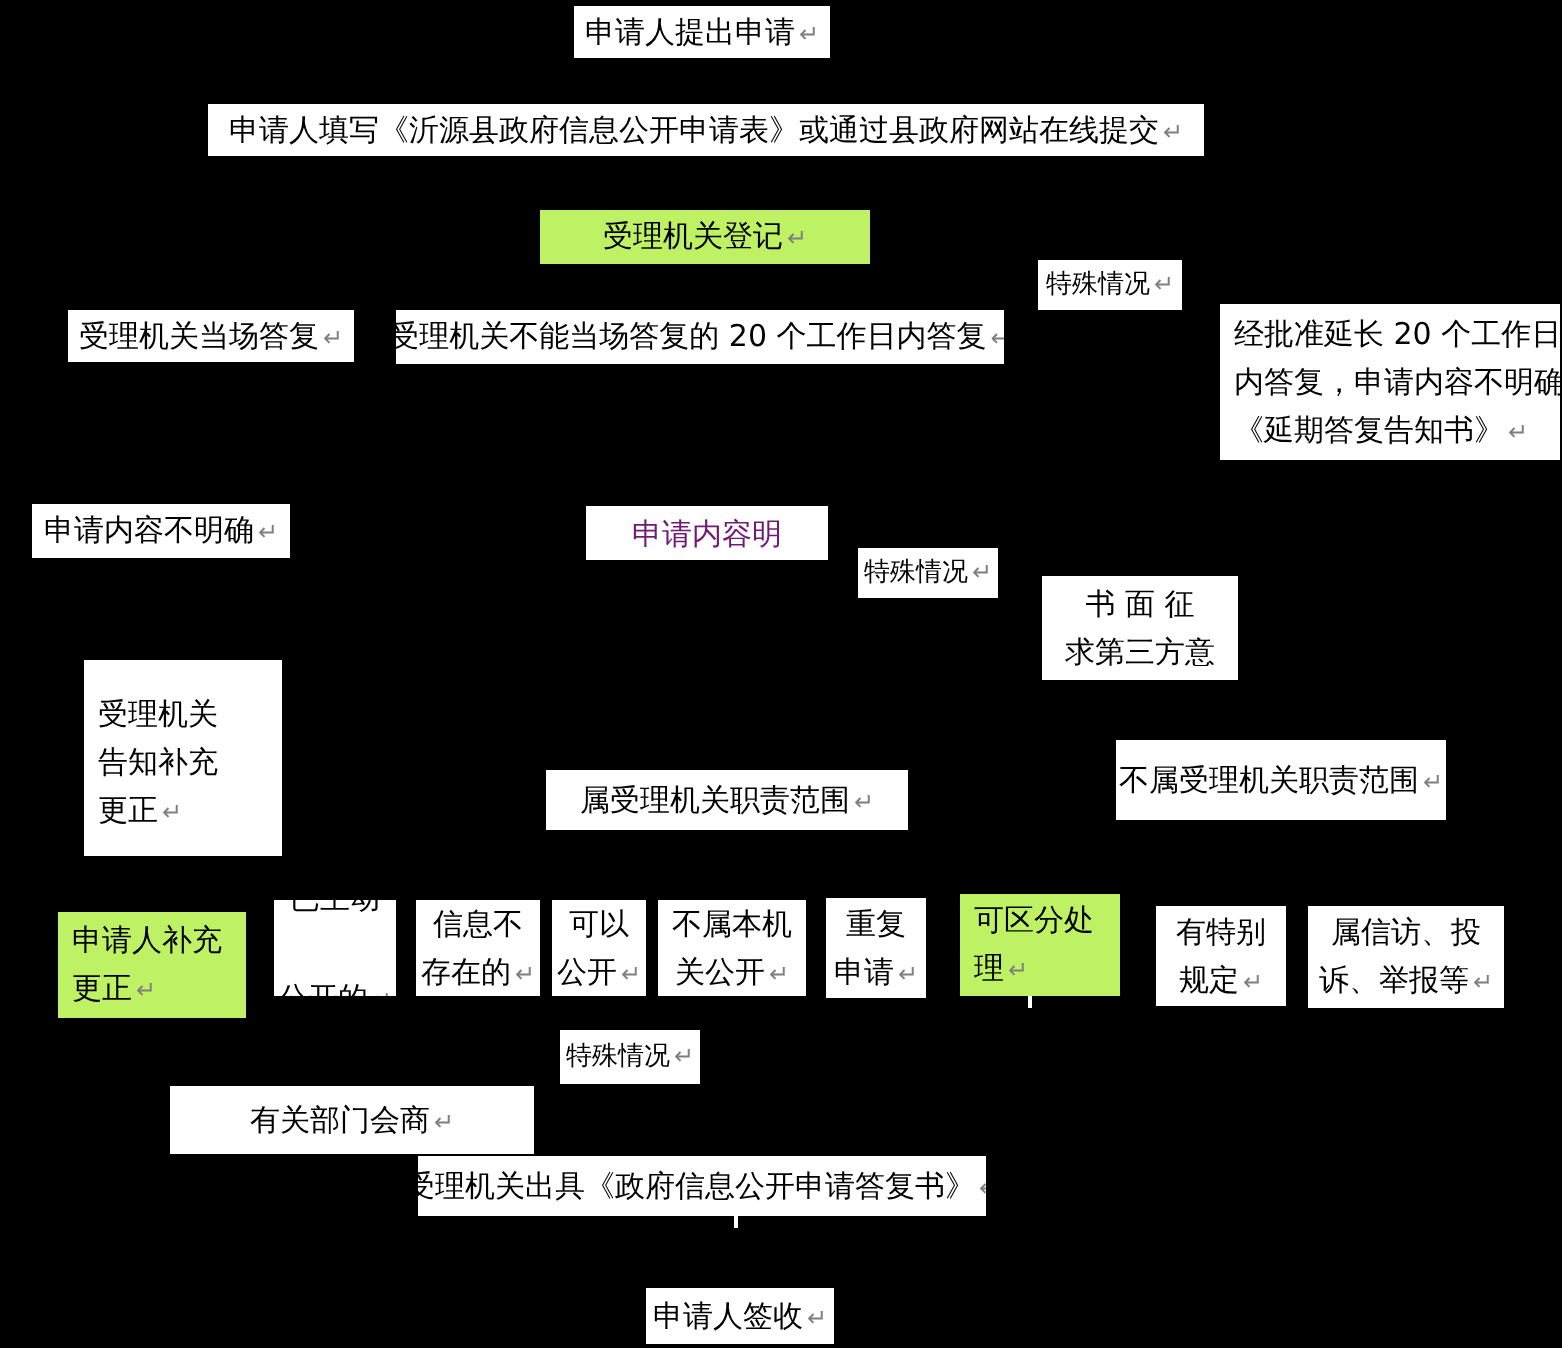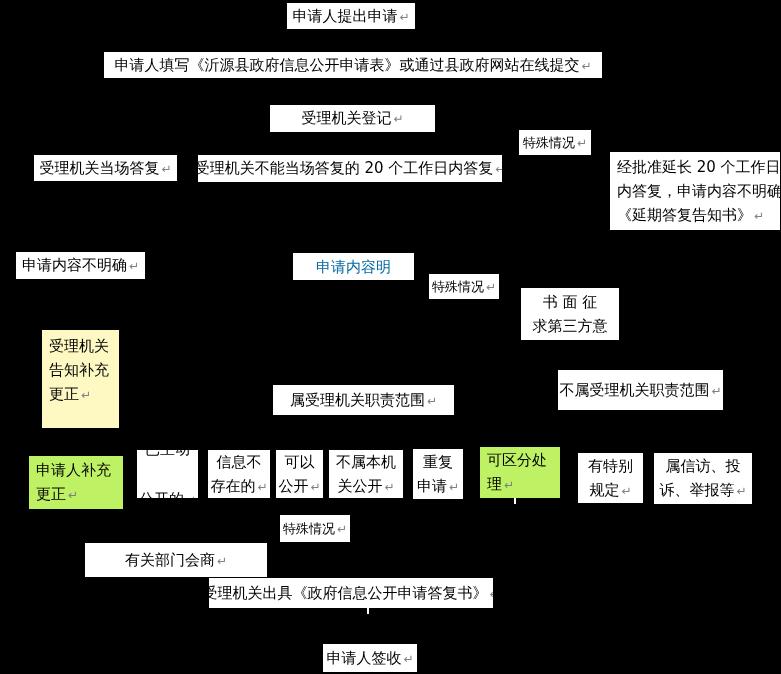--- a/index.html
+++ b/index.html
@@ -41,51 +41,51 @@
 </head>
 <body>
 
 <div id="stage" style="background: rgb(0, 0, 0);">
     <div class="box" style="left: 287px; top: 3px; width: 128px; height: 26px; background: rgb(255, 255, 255); color: rgb(0, 0, 0);">
       <div class="line">申请人提出申请<span class="ret" style="color: rgb(128, 128, 128);">↵</span></div>
     </div>
     <div class="box" style="left: 104px; top: 52px; width: 498px; height: 26px; background: rgb(255, 255, 255); color: rgb(0, 0, 0);">
       <div class="line">申请人填写《沂源县政府信息公开申请表》或通过县政府网站在线提交<span class="ret" style="color: rgb(128, 128, 128);">↵</span></div>
     </div>
-    <div class="box" style="left: 270px; top: 105px; width: 165px; height: 27px; background: #ffffff; color: rgb(0, 0, 0); font-family: Liberation Serif, serif;">
+    <div class="box" style="left: 270px; top: 105px; width: 165px; height: 27px; background: #bef264; color: rgb(0, 0, 0); font-family: Liberation Serif, serif;">
       <div class="line">受理机关登记<span class="ret" style="color: rgb(128, 128, 128);">↵</span></div>
     </div>
     <div class="box small" style="left: 519px; top: 130px; width: 72px; height: 25px; background: rgb(255, 255, 255); color: rgb(0, 0, 0);">
       <div class="line">特殊情况<span class="ret" style="color: rgb(128, 128, 128);">↵</span></div>
     </div>
     <div class="box" style="left: 34px; top: 155px; width: 143px; height: 26px; background: rgb(255, 255, 255); color: rgb(0, 0, 0);">
       <div class="line">受理机关当场答复<span class="ret" style="color: rgb(128, 128, 128);">↵</span></div>
     </div>
     <div class="box" style="left: 198px; top: 155px; width: 304px; height: 27px; background: rgb(255, 255, 255); color: rgb(0, 0, 0);">
       <div class="line">受理机关不能当场答复的 20 个工作日内答复<span class="ret" style="color: rgb(128, 128, 128);">↵</span></div>
     </div>
     <div class="box align-left" style="left: 610px; top: 152px; width: 170px; height: 78px; background: rgb(255, 255, 255); color: rgb(0, 0, 0);">
       <div class="line">经批准延长 20 个工作日</div>
       <div class="line">内答复，申请内容不明确</div>
       <div class="line">《延期答复告知书》<span class="ret" style="color: rgb(128, 128, 128);">↵</span></div>
     </div>
     <div class="box" style="left: 16px; top: 252px; width: 129px; height: 27px; background: rgb(255, 255, 255); color: rgb(0, 0, 0);">
       <div class="line">申请内容不明确<span class="ret" style="color: rgb(128, 128, 128);">↵</span></div>
     </div>
-    <div class="box" style="left: 293px; top: 253px; width: 121px; height: 27px; background: rgb(255, 255, 255); color: #0369a1;">
+    <div class="box" style="left: 293px; top: 253px; width: 121px; height: 27px; background: rgb(255, 255, 255); color: #701a75;">
       <div class="line">申请内容明</div>
     </div>
     <div class="box small" style="left: 429px; top: 274px; width: 70px; height: 25px; background: rgb(255, 255, 255); color: rgb(0, 0, 0);">
       <div class="line">特殊情况<span class="ret" style="color: rgb(128, 128, 128);">↵</span></div>
     </div>
     <div class="box" style="left: 521px; top: 288px; width: 98px; height: 52px; background: rgb(255, 255, 255); color: rgb(0, 0, 0);">
       <div class="line">书 面 征</div>
       <div class="line">求第三方意</div>
     </div>
-    <div class="box align-left valign-top" style="left: 42px; top: 330px; width: 77px; height: 98px; background: #fef9c3; color: rgb(0, 0, 0);">
+    <div class="box align-left valign-top" style="left: 42px; top: 330px; width: 99px; height: 98px; background: #ffffff; color: rgb(0, 0, 0); justify-content: center;">
       <div class="line">受理机关</div>
       <div class="line">告知补充</div>
       <div class="line">更正<span class="ret" style="color: rgb(128, 128, 128);">↵</span></div>
     </div>
     <div class="box" style="left: 273px; top: 385px; width: 181px; height: 30px; background: rgb(255, 255, 255); color: rgb(0, 0, 0);">
       <div class="line">属受理机关职责范围<span class="ret" style="color: rgb(128, 128, 128);">↵</span></div>
     </div>
     <div class="box" style="left: 558px; top: 370px; width: 165px; height: 40px; background: rgb(255, 255, 255); color: rgb(0, 0, 0);">
       <div class="line">不属受理机关职责范围<span class="ret" style="color: rgb(128, 128, 128);">↵</span></div>
     </div>

